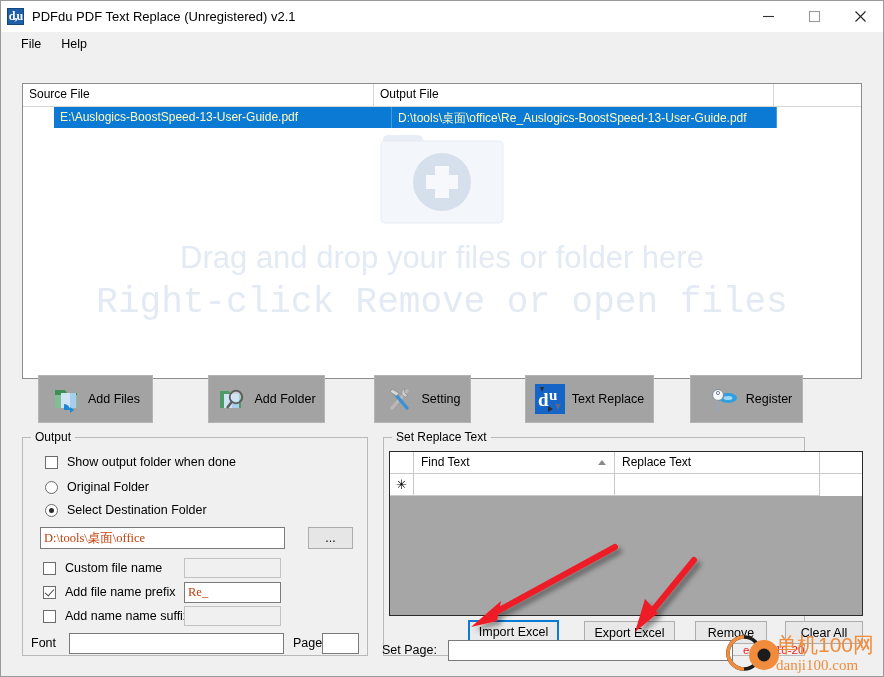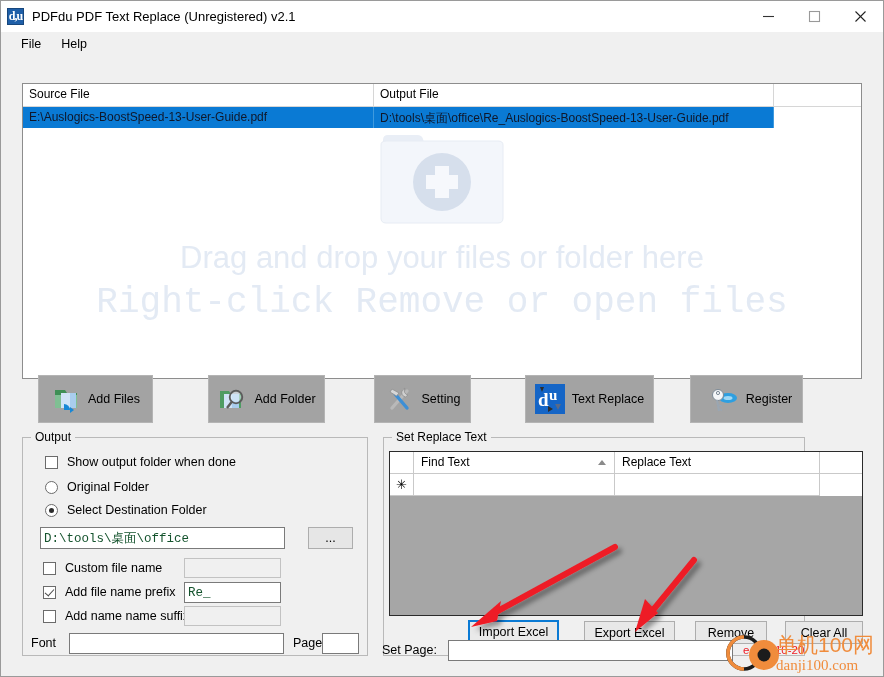--- a/index.html
+++ b/index.html
@@ -116,21 +116,22 @@
     white-space: nowrap;
   }
   .fl-col.c1 { width: 351px; }
   .fl-col.c2 { width: 400px; }
   .fl-col.c3 { width: 87px; border-right: none; }
 
   #fl-row {
     display: flex;
     height: 21px;
     background: #0a7ad4;
-    color: #0f172a;
+    color: #fef9c3;
+    margin-left: 31px;
   }
   .fl-cell {
     padding: 3px 0 0 6px;
     font-size: 12px;
     box-sizing: border-box;
     white-space: nowrap;
     overflow: hidden;
   }
   .fl-cell.c1 { width: 351px; border-right: 1px solid #3f9ade; }
   .fl-cell.c2 { width: 400px; border-right: 1px solid #3f9ade; }
@@ -259,23 +260,23 @@
   .ctl-label {
     margin-left: 9px;
     font-size: 12.5px;
     color: #000;
     white-space: nowrap;
   }
   .textbox {
     border: 1px solid #7a7a7a;
     background: #fff;
     box-sizing: border-box;
-    font-family: Liberation Mono, monospace;
+    font-family: Liberation Serif, serif;
     font-size: 12.5px;
-    color: #14532d;
+    color: #c2410c;
     padding: 0 3px;
     outline: none;
   }
   .textbox.disabled {
     background: #f0f0f0;
     border-color: #c2c2c2;
   }
   .small-btn {
     background: #e6e6e6;
     border: 1px solid #adadad;

